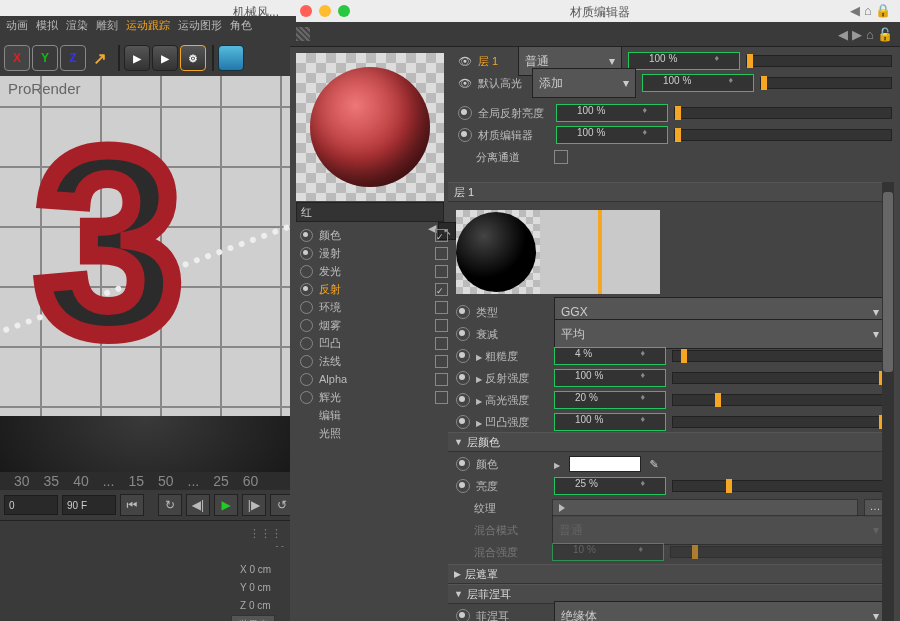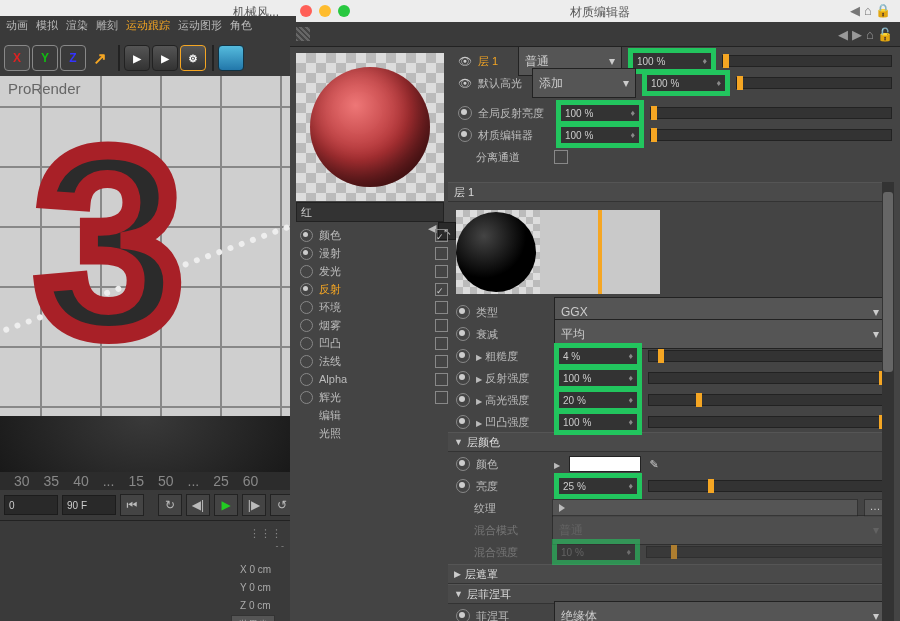--- a/index.html
+++ b/index.html
@@ -51,21 +51,21 @@
 .tabbar .icons{display:flex;gap:4px;color:#999;font-size:13px;}
 .mat-top{display:flex;height:160px;}
 .preview-box{width:148px;height:148px;margin:6px;background-image:linear-gradient(45deg,#bbb 25%,transparent 25%,transparent 75%,#bbb 75%),linear-gradient(45deg,#bbb 25%,#ddd 25%,#ddd 75%,#bbb 75%);background-size:20px 20px;background-position:0 0,10px 10px;display:flex;align-items:center;justify-content:center;}
 .sphere{width:120px;height:120px;border-radius:50%;background:radial-gradient(circle at 38% 32%,#e77,#b23235 50%,#6a1a1d 90%);box-shadow:inset -10px -14px 30px #0008;}
 .params-col{flex:1;padding:6px 8px;display:flex;flex-direction:column;gap:2px;}
 .prow{display:flex;align-items:center;height:20px;gap:6px;}
 .pradio{width:12px;height:12px;border:1px solid #888;border-radius:50%;flex:none;}
 .pradio.on::after{content:"";display:block;width:6px;height:6px;border-radius:50%;background:#ccc;margin:2px;}
 .plabel{min-width:72px;color:#f5a623;}
 .plabel.grey{color:#bbb;}
-.pvalue{background:#333;height:16px;min-width:70px;border:5px solid #22c55e;padding:0 4px;display:flex;align-items:center;justify-content:space-between;font-size:10px;}
+.pvalue{background:#333;height:16px;min-width:70px;border:1px solid #22c55e;padding:0 20px;display:flex;justify-content:space-between;font-size:10px;}
 .pvalue .spin{color:#888;font-size:9px;margin-left:4px;}
 .pbar{flex:1;height:10px;background:#333;border:1px solid #222;position:relative;}
 .pbar .handle{position:absolute;top:-2px;width:6px;height:14px;background:#f5a623;}
 .pdrop{background:#555;border:1px solid #222;height:16px;min-width:90px;padding:6px 6px;display:flex;align-items:center;justify-content:space-between;font-size:12px;}
 .pdrop.long{flex:1;}
 .pchk{width:12px;height:12px;border:1px solid #888;}
 .pcolor{width:70px;height:14px;background:#fff;border:1px solid #222;}
 .pick{width:14px;text-align:center;color:#ccc;}
 .chan-list{width:148px;margin-left:6px;}
 .chan-row{display:flex;align-items:center;height:18px;gap:6px;padding-left:4px;}

